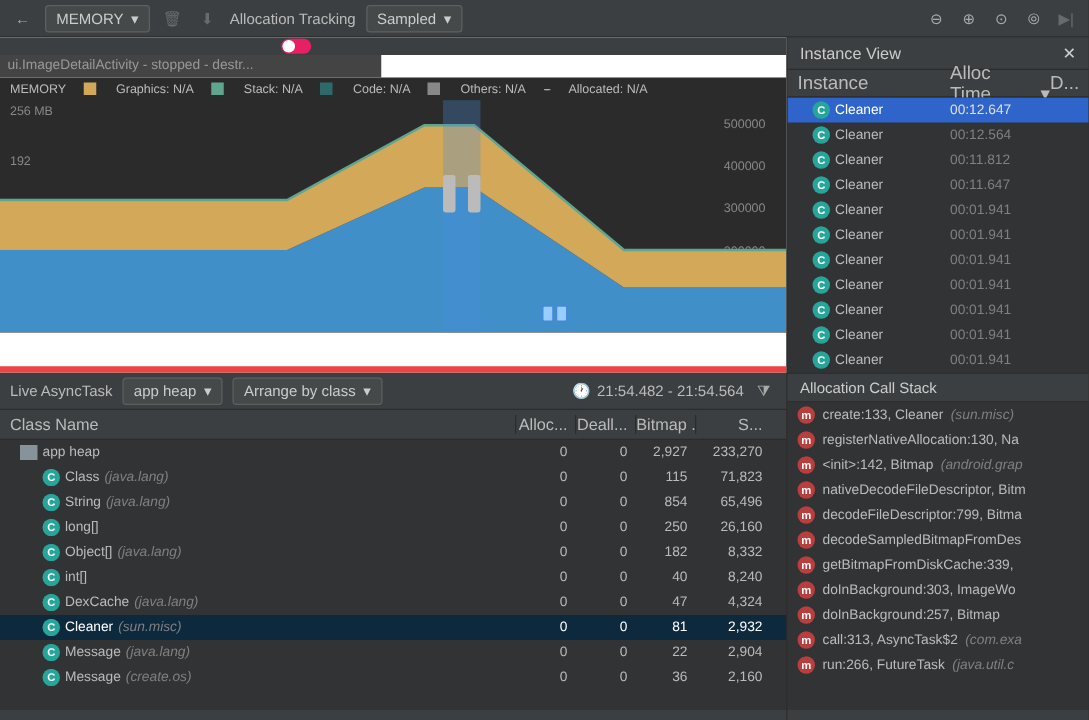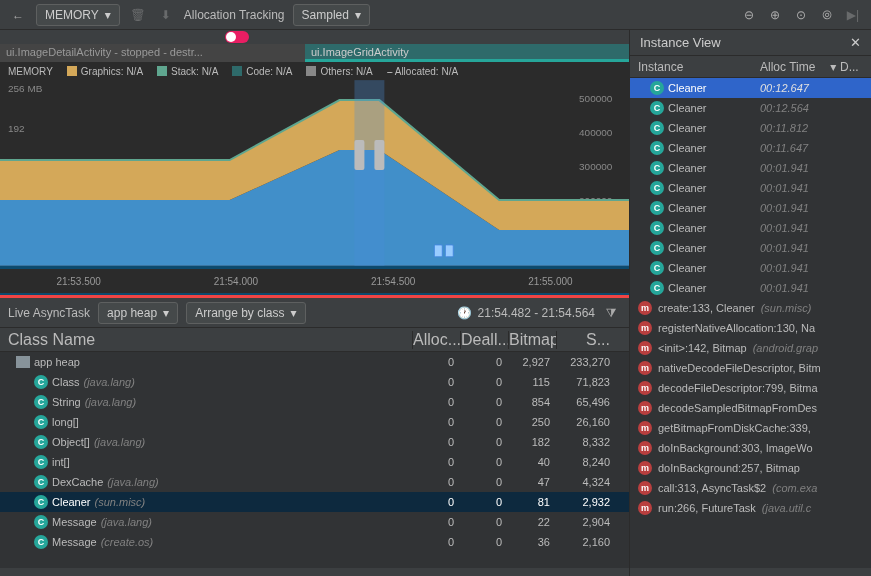--- a/index.html
+++ b/index.html
@@ -6,63 +6,63 @@
 body{background:#313335;color:#bbb;font-size:12px;overflow:hidden;width:871px;height:576px}
 .toolbar{height:30px;background:#3c3f41;display:flex;align-items:center;padding:0 8px;border-bottom:1px solid #2b2b2b}
 .toolbar-left{display:flex;align-items:center;gap:8px}
 .toolbar-right{margin-left:auto;display:flex;align-items:center;gap:6px}
 .icon-btn{width:20px;height:20px;display:flex;align-items:center;justify-content:center;color:#aaa;cursor:pointer;border-radius:3px}
 .dropdown{background:#45494a;border:1px solid #5e6060;padding:3px 8px;display:flex;align-items:center;gap:6px;cursor:pointer;border-radius:3px;color:#ccc}
 .tracking-label{color:#bbb}
 .main{display:flex;height:546px}
 .left-panel{width:630px;display:flex;flex-direction:column;border-right:1px solid #2b2b2b}
 .right-panel{width:241px;display:flex;flex-direction:column}
-.chart-area{height:268px;background:#0c4a6e;position:relative;border-bottom:3px solid #ef4444}
+.chart-area{height:268px;background:#ffffff;position:relative;border-bottom:5px solid #ef4444}
 .toggle-bar{height:14px;background:#3c3f41;position:relative}
 .toggle-pill{position:absolute;right:380px;top:1px;width:24px;height:12px;background:#e91e63;border-radius:6px}
 .toggle-pill::after{content:'';position:absolute;left:1px;top:1px;width:10px;height:10px;background:#fff;border-radius:50%}
 .activity-bar{height:18px;display:flex}
 .activity-seg1{width:305px;background:#444;color:#999;font-size:11px;padding:2px 6px;overflow:hidden;white-space:nowrap}
 .activity-seg2{flex:1;background:#2e6a6a;color:#ccc;font-size:11px;padding:2px 6px;position:relative}
 .activity-seg2::before{content:'';position:absolute;left:0;right:0;bottom:0;height:3px;background:#26a69a}
 .legend{height:18px;display:flex;align-items:center;padding:0 8px;gap:14px;font-size:10px;color:#bbb;background:#2b2b2b}
-.legend-item{display:flex;align-items:center;gap:4px}
+.legend-item{display:flex;align-items:center;gap:16px}
 .legend-swatch{width:10px;height:10px}
 .chart-svg{width:100%;height:186px;background:#2b2b2b}
 .time-axis{height:24px;display:flex;justify-content:space-around;align-items:center;font-size:10px;color:#999;background:#2b2b2b}
 .filter-bar{height:30px;background:#3c3f41;display:flex;align-items:center;padding:0 8px;gap:8px;border-bottom:1px solid #2b2b2b}
 .filter-label{color:#bbb}
 .time-range{margin-left:auto;display:flex;align-items:center;gap:6px;color:#bbb}
 .clock-icon{width:14px;height:14px}
-.table-header{height:24px;background:#3c3f41;display:flex;align-items:center;font-size:16px;color:#bbb;border-bottom:1px solid #2b2b2b}
+.table-header{height:24px;background:#3c3f41;display:flex;align-items:center;font-size:13px;color:#bbb;border-bottom:1px solid #2b2b2b}
 .th-name{width:412px;padding-left:8px}
 .th-col{width:48px;text-align:right;padding-right:6px;border-left:1px solid #2b2b2b;overflow:hidden;white-space:nowrap}
 .th-col-wide{width:60px}
 .table-body{flex:1;overflow-y:auto;background:#313335}
 .table-row{height:20px;display:flex;align-items:center;font-size:11px}
 .table-row.selected{background:#0d293e;color:#fff}
 .td-name{width:412px;padding-left:8px;display:flex;align-items:center;gap:4px;overflow:hidden}
 .td-col{width:48px;text-align:right;padding-right:6px}
 .td-col-wide{width:60px}
 .tree-indent{display:inline-block}
 .class-icon{width:14px;height:14px;border-radius:50%;display:inline-flex;align-items:center;justify-content:center;font-size:9px;font-weight:bold;color:#fff;flex-shrink:0}
 .class-icon.c{background:#26a69a}
 .folder-icon{width:14px;height:12px;background:#87939a;flex-shrink:0}
 .pkg-text{color:#808080;font-style:italic}
 .panel-header{height:26px;background:#3c3f41;display:flex;align-items:center;padding:0 10px;color:#ccc;border-bottom:1px solid #2b2b2b;font-size:13px}
 .panel-header .close{margin-left:auto;cursor:pointer}
-.instance-header{height:22px;background:#3c3f41;display:flex;align-items:center;font-size:12px;color:#bbb;border-bottom:1px solid #2b2b2b}
+.instance-header{height:22px;background:#3c3f41;display:flex;align-items:center;font-size:15px;color:#bbb;border-bottom:1px solid #2b2b2b}
 .ih-instance{width:130px;padding-left:8px}
 .ih-alloc{width:80px;display:flex;align-items:flex-end;gap:15px}
 .ih-d{flex:1}
 .instance-body{height:220px;overflow-y:auto;background:#313335}
 .instance-row{height:20px;display:flex;align-items:center;font-size:11px}
 .instance-row.selected{background:#2f65ca;color:#fff}
 .ir-instance{width:130px;padding-left:20px;display:flex;align-items:center;gap:4px}
-.ir-alloc{width:90px;font-style:italic;color:#808080}
+.ir-alloc{width:90px;color:#808080}
 .instance-row.selected .ir-alloc{color:#e0e0e0}
 .stack-header{height:24px;background:#3c3f41;display:flex;align-items:center;padding:0 10px;color:#ccc;font-size:12px;border-top:1px solid #2b2b2b;border-bottom:1px solid #2b2b2b}
 .stack-body{flex:1;overflow:hidden;background:#313335}
 .stack-row{height:20px;display:flex;align-items:center;font-size:11px;padding-left:8px;gap:6px;overflow:hidden;white-space:nowrap}
 .m-icon{width:14px;height:14px;border-radius:50%;background:#b93f3f;display:flex;align-items:center;justify-content:center;font-size:9px;font-weight:bold;color:#fff;flex-shrink:0}
 .scrollbar-h{height:8px;background:#3c3f41}
 svg text{fill:#888;font-size:10px}
 </style>
 </head>
 <body>
@@ -92,21 +92,20 @@
 </div>
 
 <div class="main">
   <div class="left-panel">
     <div class="chart-area">
       <div class="toggle-bar">
           <div class="toggle-pill"></div>
         </div>
       <div class="activity-bar">
         <div class="activity-seg1">ui.ImageDetailActivity - stopped - destr...</div>
-        <div class="activity-seg2">ui.ImageGridActivity</div>
       </div>
       <div class="legend">
         <span>MEMORY</span>
         <div class="legend-item">
             <div class="legend-swatch" style="background:#d4a859"></div>
             <span>Graphics: N/A</span>
           </div>
         <div class="legend-item">
             <div class="legend-swatch" style="background:#5fa68f"></div>
             <span>Stack: N/A</span>
@@ -139,26 +138,20 @@
 
         <path d="M0,80 L230,80 L340,20 L380,20 L500,120 L630,120 L630,150 L500,150 L380,70 L340,70 L230,120 L0,120 Z" fill="#d4a859"></path>
         <path d="M0,80 L230,80 L340,20 L380,20 L500,120 L630,120" fill="none" stroke="#5fa68f" stroke-width="2"></path>
 
         <rect x="355" y="0" width="30" height="186" fill="#4a90d9" opacity="0.3"></rect>
         <rect x="355" y="60" width="10" height="30" fill="#bbb" rx="2"></rect>
         <rect x="375" y="60" width="10" height="30" fill="#bbb" rx="2"></rect>
         <rect x="435" y="165" width="8" height="12" fill="#9cf" stroke="#48d" rx="1"></rect>
         <rect x="446" y="165" width="8" height="12" fill="#9cf" stroke="#48d" rx="1"></rect>
       </svg>
-      <div class="time-axis">
-        <span>21:53.500</span>
-        <span>21:54.000</span>
-        <span>21:54.500</span>
-        <span>21:55.000</span>
-      </div>
     </div>
 
     <div class="filter-bar">
       <span class="filter-label">Live AsyncTask</span>
       <div class="dropdown">
         <span>app heap</span>
           <span>▾</span>
       </div>
       <div class="dropdown">
         <span>Arrange by class</span>
@@ -386,20 +379,21 @@
         </div>
         <div class="instance-row">
           <div class="ir-instance">
             <div class="class-icon c">C</div>
             <span>Cleaner</span>
           </div>
           <div class="ir-alloc">00:01.941</div>
         </div>
       </div>
 
+    <div class="stack-header">Allocation Call Stack</div>
     <div class="stack-body" id="stack-body">
         <div class="stack-row">
           <div class="m-icon">m</div>
           <span>create:133, Cleaner</span>
           <span class="pkg-text"> (sun.misc)</span>
         </div>
         <div class="stack-row">
           <div class="m-icon">m</div>
           <span>registerNativeAllocation:130, Na</span>
         </div>

